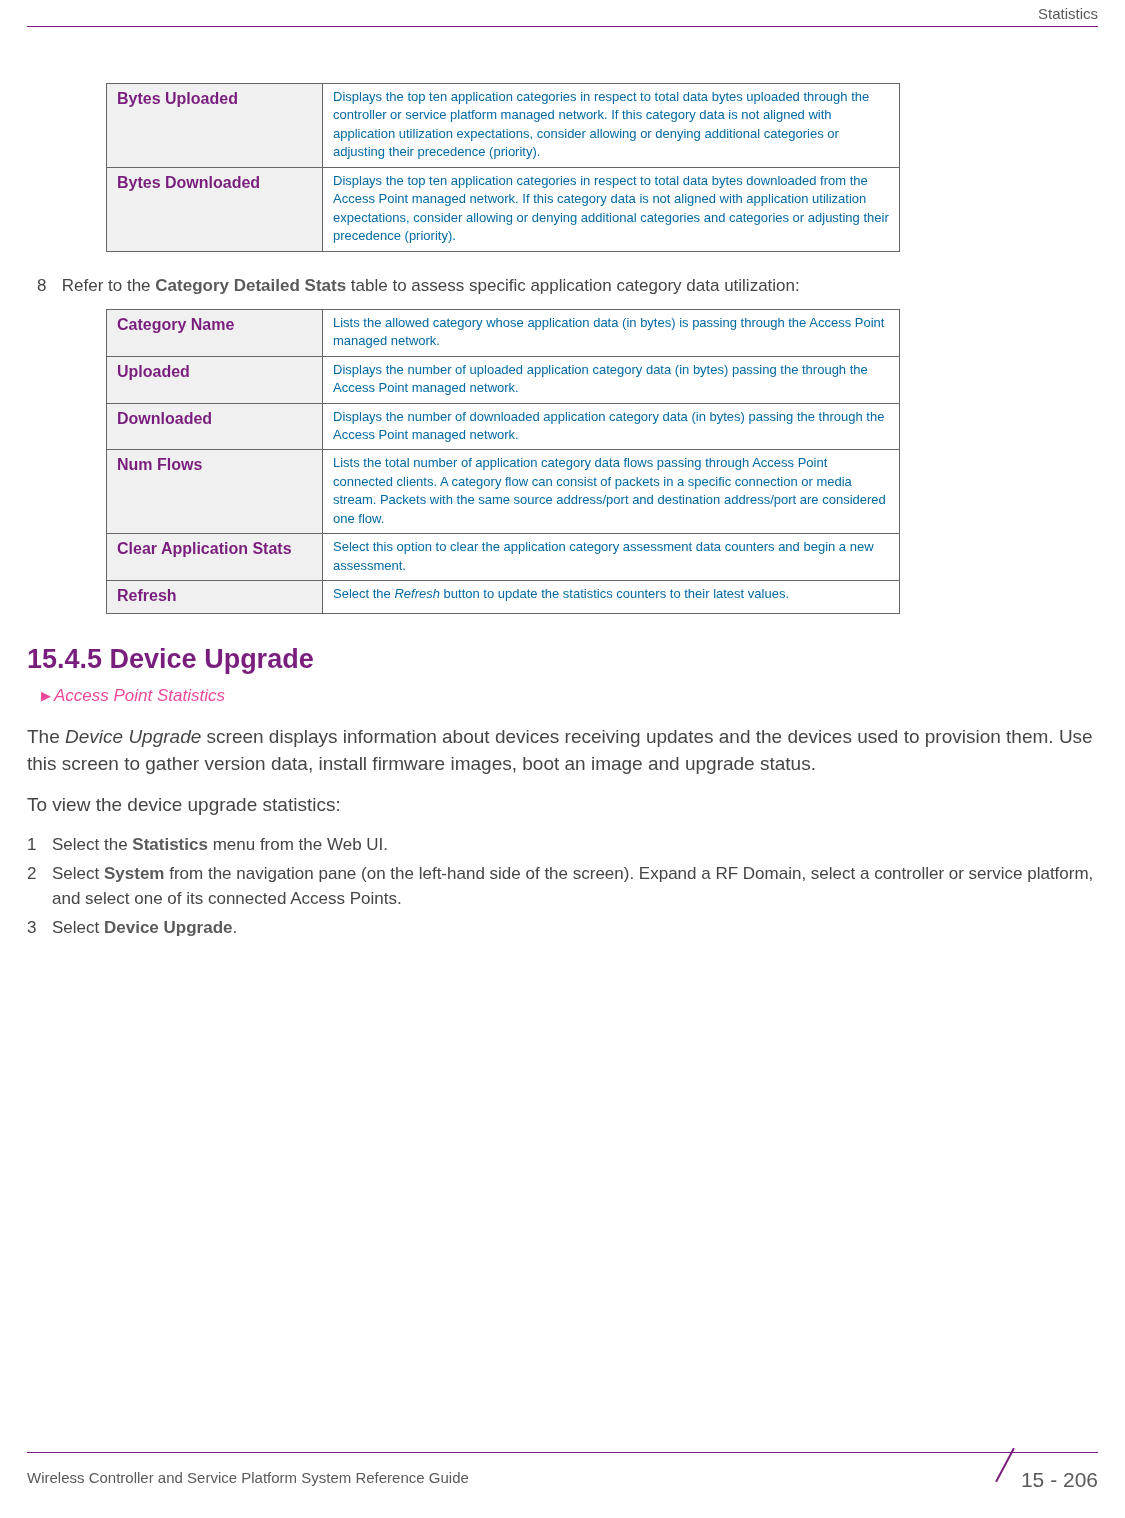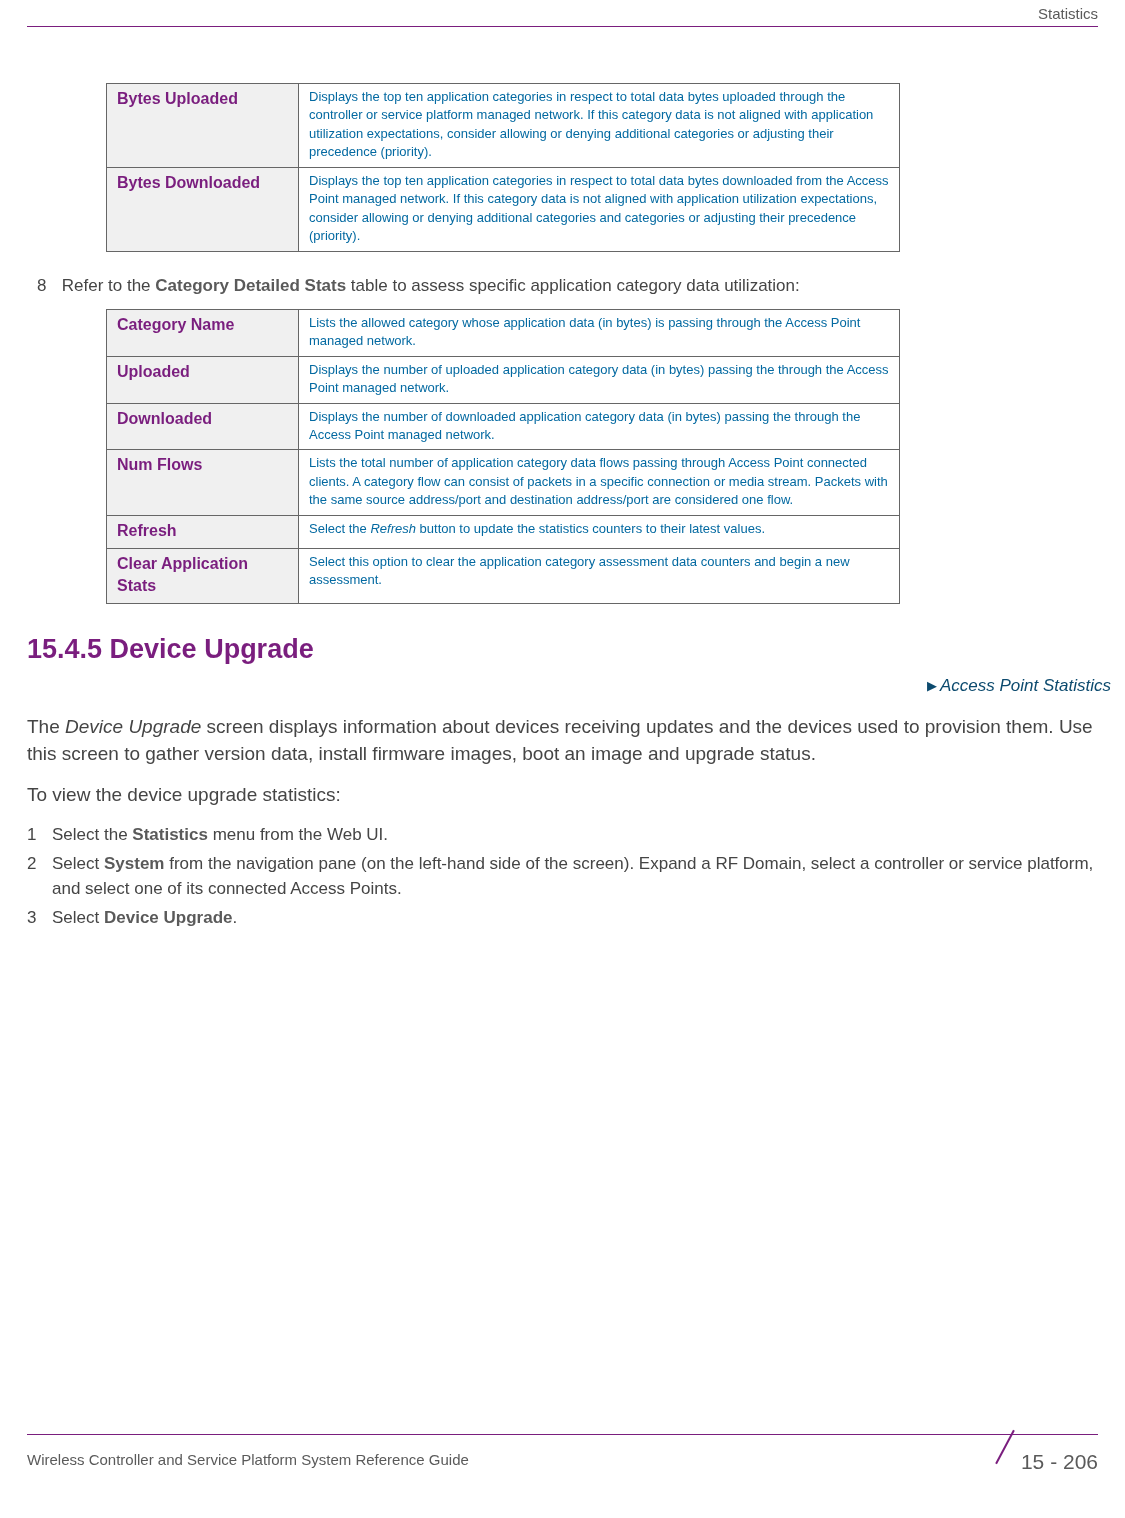--- a/index.html
+++ b/index.html
@@ -42,21 +42,21 @@
       margin-bottom: 22px;
     }
     .def-table td {
       border: 1px solid #666;
       padding: 4px 10px 5px 10px;
       vertical-align: top;
       font-size: 13px;
       color: #0369a1;
     }
     .def-table .label-cell {
-      width: 192px;
+      width: 216px;
       background: #f0f0f0;
       color: #7a1e7e;
       font-weight: 700;
       font-size: 16px;
     }
     .step-line {
       margin-left: 10px;
       margin-bottom: 11px;
       font-size: 17px;
       color: #454545;
@@ -67,26 +67,25 @@
     }
     .bold-inline { font-weight: 700; color: #5a5a5a; }
     .section-heading {
       color: #7a1e7e;
       font-weight: 700;
       font-size: 27px;
       margin-top: 26px;
       margin-bottom: 6px;
     }
     .breadcrumb-line {
-      color: #0c4a6e;
+      color: #ec4899;
       font-style: italic;
       font-size: 17px;
       margin-left: 14px;
       margin-bottom: 16px;
-      text-align: right;
     }
     .breadcrumb-arrow {
       font-style: normal;
       font-size: 13px;
       margin-right: 3px;
       vertical-align: 1px;
     }
     .body-para {
       font-size: 19px;
       color: #454545;
@@ -108,21 +107,21 @@
     .step-item .st {
       flex: 1;
       color: #454545;
       padding-right: 8px;
     }
     .footer {
       position: absolute;
       bottom: 0;
       left: 0;
       right: 0;
-      height: 84px;
+      height: 66px;
       padding: 0 27px;
     }
     .footer-bar {
       border-top: 1px solid #7a1e7e;
       position: relative;
       height: 100%;
     }
     .footer-left {
       position: absolute;
       left: 0;
@@ -194,26 +193,26 @@
       </tr>
       <tr>
         <td class="label-cell">Downloaded</td>
         <td>Displays the number of downloaded application category data (in bytes) passing the through the Access Point managed network.</td>
       </tr>
       <tr>
         <td class="label-cell">Num Flows</td>
         <td>Lists the total number of application category data flows passing through Access Point connected clients. A category flow can consist of packets in a specific connection or media stream. Packets with the same source address/port and destination address/port are considered one flow.</td>
       </tr>
       <tr>
+        <td class="label-cell">Clear Application Stats</td>
+        <td>Select this option to clear the application category assessment data counters and begin a new assessment.</td>
+      </tr>
+      <tr>
         <td class="label-cell">Refresh</td>
         <td><span>Select the </span><span class="italic-inline">Refresh</span><span> button to update the statistics counters to their latest values.</span></td>
-      </tr>
-      <tr>
-        <td class="label-cell">Clear Application Stats</td>
-        <td>Select this option to clear the application category assessment data counters and begin a new assessment.</td>
       </tr>
     </tbody>
       </table>
 
     <div class="section-heading">15.4.5 Device Upgrade</div>
     <div class="breadcrumb-line">
       <span class="breadcrumb-arrow">▶</span><span>Access Point Statistics</span>
     </div>
 
     <div class="body-para">

